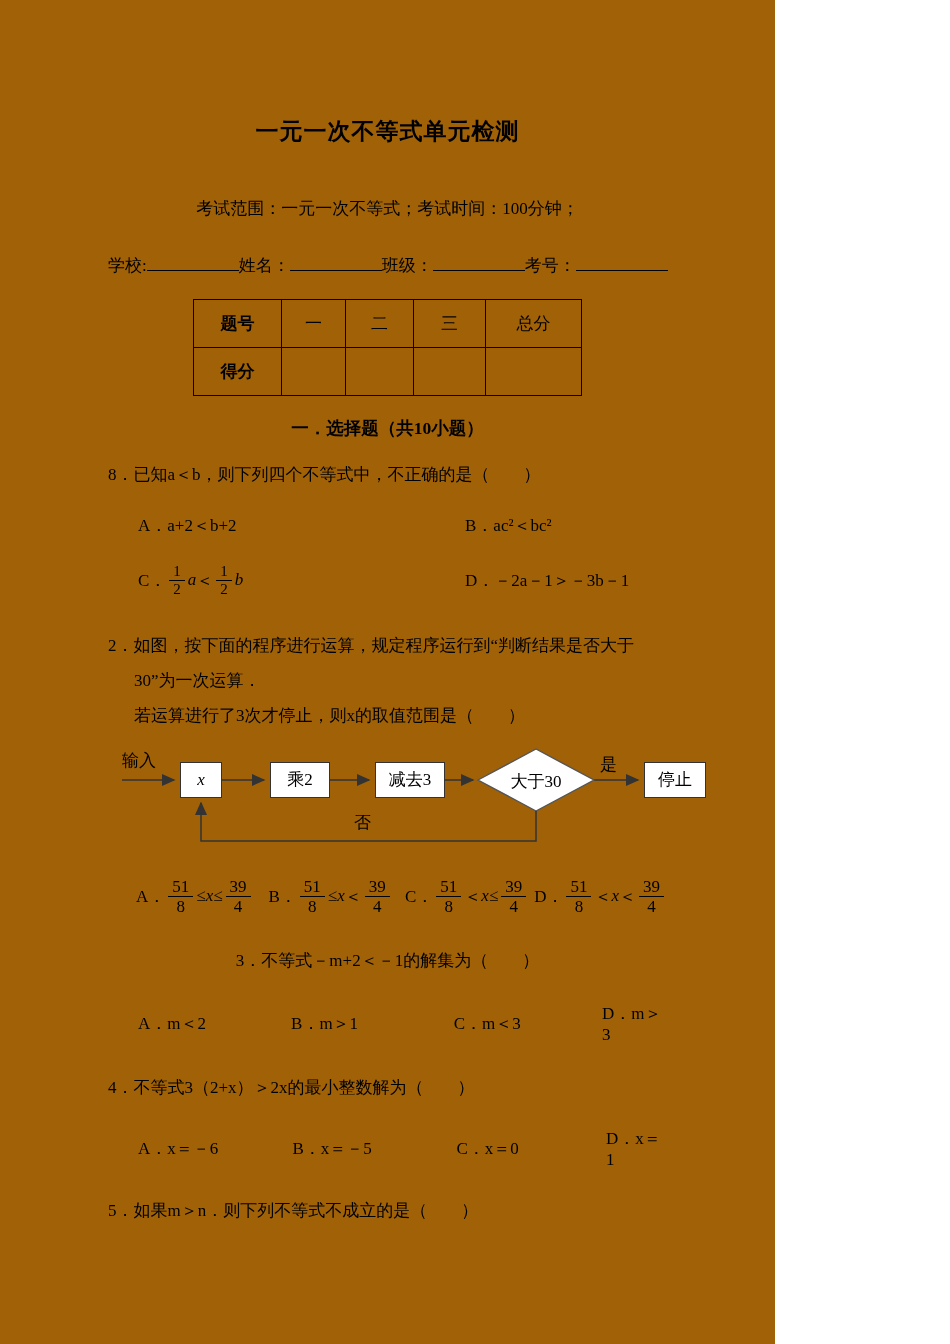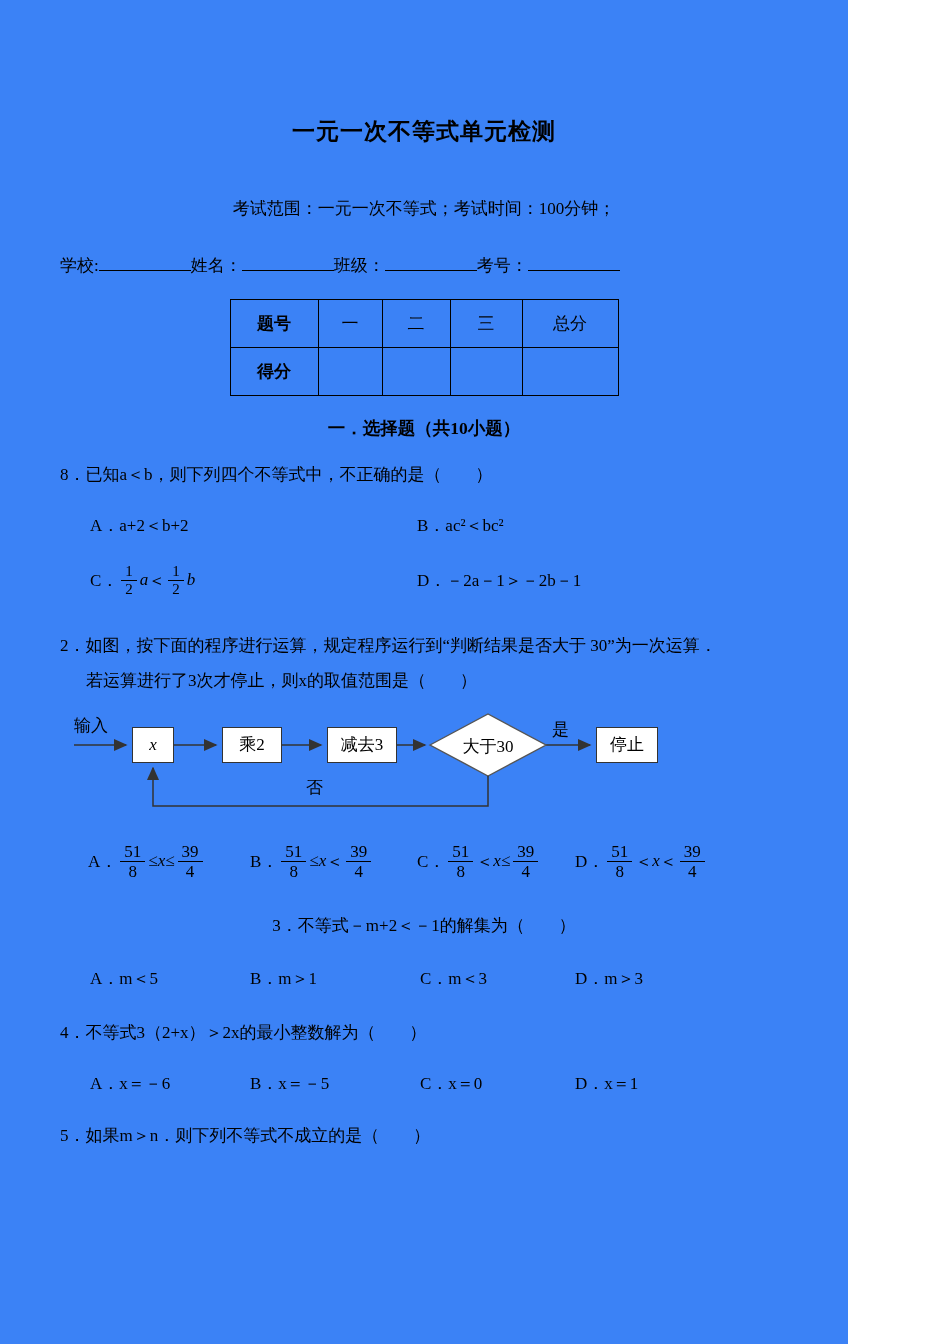--- a/index.html
+++ b/index.html
@@ -2,21 +2,21 @@
 <html><head>
 <meta charset="utf-8">
 <style>
   * { margin:0; padding:0; box-sizing:border-box; }
   html,body { background:#fff; }
   body {
     width:950px; height:1344px;
     font-family:"Liberation Serif","DejaVu Serif",serif;
     color:#000;
   }
-  .page { width:848px; height:1344px; padding:0 60px; overflow:hidden; background:#3b82f6; }
+  .page { width:775px; height:1344px; padding:0 108px; overflow:hidden; background:#a16207; }
 
   .title { padding-top:116px; text-align:center; font-size:23px; font-weight:700; letter-spacing:1px; }
   .exam-info { margin-top:50px; text-align:center; font-size:17px; }
 
   .form-line { margin-top:32px; font-size:17px; white-space:nowrap; }
   .blank { display:inline-block; width:92px; height:19px; border-bottom:1px solid #000; vertical-align:baseline; }
 
   .score-table { border-collapse:collapse; margin:22px auto 0; font-size:17px; }
   .score-table td { border:1px solid #000; height:48px; text-align:center; vertical-align:middle; padding:0 6px; }
   .tc0{ width:88px;font-weight:bold; } .tc1{ width:64px; } .tc2{ width:68px; } .tc3{ width:72px; } .tc4{ width:96px; }
@@ -98,21 +98,21 @@
         <span class="den">2</span>
       </span>
       <em>a</em>
       <span>＜</span>
       <span class="frac frac-s">
         <span class="num">1</span>
         <span class="den">2</span>
       </span>
       <em>b</em>
     </span>
-    <span>D．－2a－1＞－2b－1</span>
+    <span>D．－2a－1＞－3b－1</span>
   </div>
 
   <p class="q2text">2．如图，按下面的程序进行运算，规定程序运行到“判断结果是否大于 30”为一次运算．
 若运算进行了3次才停止，则x的取值范围是（　　）</p>
 
   <div class="flowchart">
     <svg class="fc-lines" width="648" height="112">
       <defs>
         <marker id="arr" markerWidth="9" markerHeight="8" refX="8" refY="4" orient="auto">
           <path d="M0,0 L9,4 L0,8 z" fill="#333"></path>
@@ -192,21 +192,21 @@
       <span>＜</span>
       <span class="frac">
           <span class="num">39</span>
           <span class="den">4</span>
         </span>
     </span>
   </div>
 
   <p class="q mt34">3．不等式－m+2＜－1的解集为（　　）</p>
   <div class="opt4-row mt30">
-    <span class="o1">A．m＜5</span>
+    <span class="o1">A．m＜2</span>
     <span class="o2">B．m＞1</span>
     <span class="o3">C．m＜3</span>
     <span>D．m＞3</span>
   </div>
 
   <p class="q mt32">4．不等式3（2+x）＞2x的最小整数解为（　　）</p>
   <div class="opt4-row mt28">
     <span class="o1">A．x＝－6</span>
     <span class="o2">B．x＝－5</span>
     <span class="o3">C．x＝0</span>

